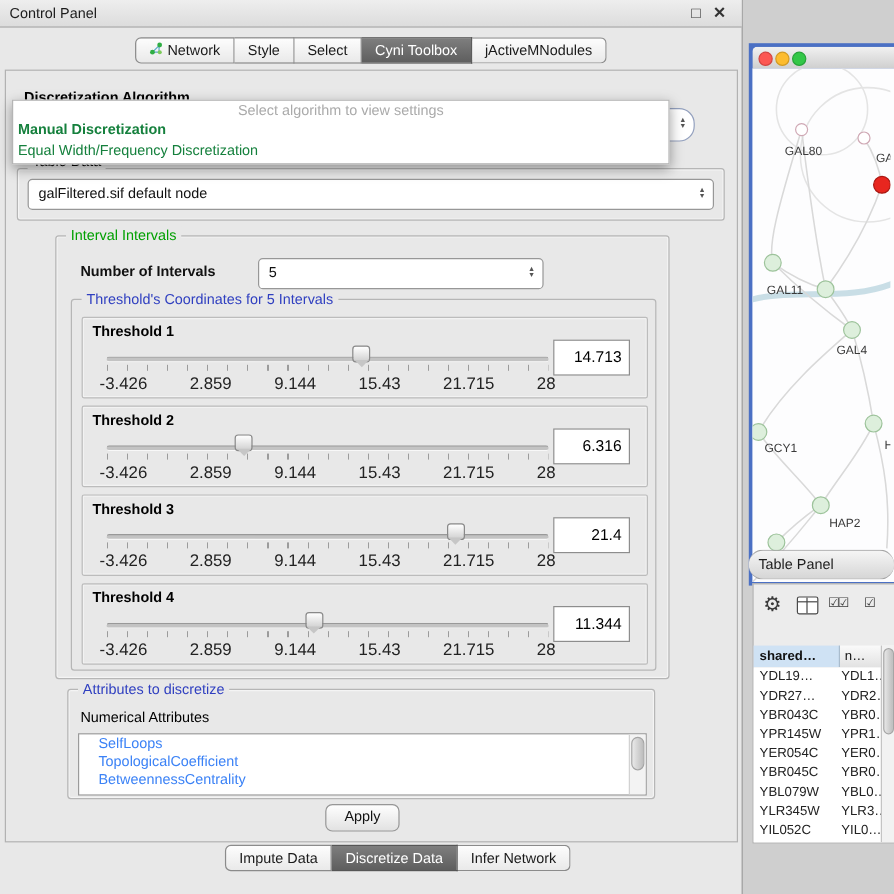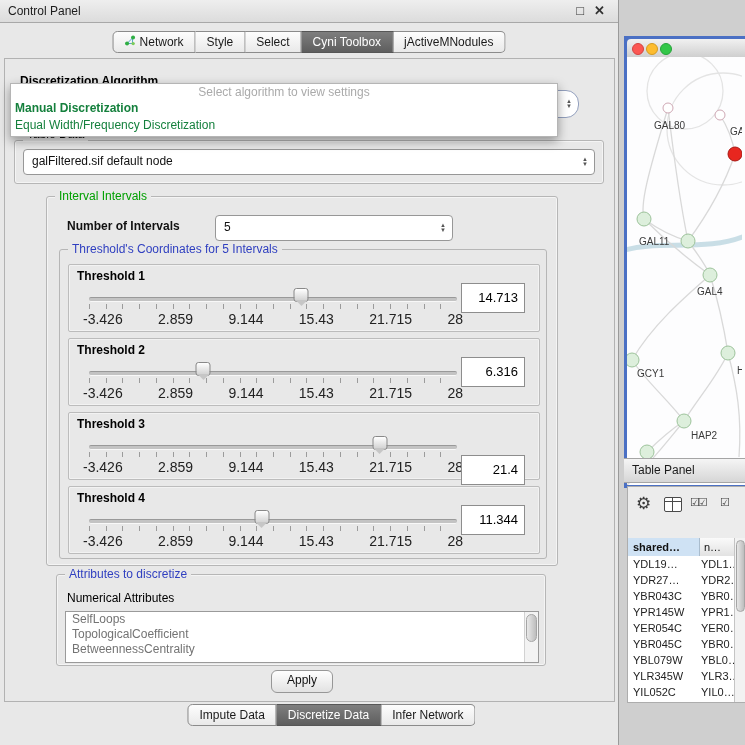--- a/index.html
+++ b/index.html
@@ -66,21 +66,21 @@
   .thumb::after{content:"";position:absolute;left:50%;top:11px;transform:translateX(-50%);
     border-left:6px solid transparent;border-right:6px solid transparent;border-top:6px solid #c6c6c6;}
   .ticks{position:absolute;left:0;right:0;top:15px;height:5px;
     background:repeating-linear-gradient(90deg,#9b9b9b 0 1px,transparent 1px 4.545%);}
   .tick-labels{position:absolute;left:-6px;right:-6px;top:22px;display:flex;justify-content:space-between;
     font-size:14px;color:#222;}
 
   
   #attr-label{position:absolute;left:10px;top:16px;font-weight:normal;color:#000;}
   #attr-listbox{position:absolute;left:8px;top:36px;width:472px;height:50px;background:#fff;border:1px solid #9a9a9a;overflow:hidden;}
-  .list-item{height:15px;line-height:15px;padding-left:6px;color:#737373;white-space:nowrap;}
+  .list-item{height:15px;line-height:15px;padding-left:16px;color:#3b82f6;white-space:nowrap;}
   .vscroll{position:absolute;right:0;top:0;bottom:0;width:13px;background:#f3f3f3;border-left:1px solid #d2d2d2;}
   .vthumb{position:absolute;left:1px;right:1px;top:2px;height:26px;background:linear-gradient(90deg,#e9e9e9,#bdbdbd);border:1px solid #a5a5a5;border-radius:6px;}
 
   #apply-btn{position:absolute;left:271px;top:670px;width:60px;height:21px;line-height:19px;text-align:center;
     background:linear-gradient(#fefefe,#e2e2e2);border:1px solid #979797;border-radius:6px;color:#111;}
 
   
   #net-window{position:absolute;left:624px;top:0;width:121px;height:452px;background:#4b70c4;margin-top:36px;}
   #net-titlebar{position:absolute;left:3px;top:3px;right:0;height:18px;background:linear-gradient(#f1f1f1,#cfcfcf);border-radius:4px 0 0 0;border-bottom:1px solid #aaa;}
   .light{position:absolute;top:4px;width:10px;height:10px;border-radius:50%;}
@@ -88,21 +88,21 @@
   .light.yellow{left:19px;background:#fdbc2f;border:1px solid #d39b23;}
   .light.green{left:33px;background:#33c748;border:1px solid #27a33a;}
   #net-canvas{position:absolute;left:3px;top:21px;right:0;bottom:3px;background:#fdfdfe;overflow:hidden;}
   #net-canvas svg{display:block;}
   .edge{fill:none;stroke:#d9d9d9;stroke-width:1.3;}
   .edge.arc{stroke:#e4e4e4;}
   .edge.thick{stroke:#bfd8e2;stroke-width:5;opacity:.85;}
   .node-label{font-family:"Liberation Sans",sans-serif;font-size:10px;fill:#3a3a3a;}
 
   #tp-header{position:absolute;left:624px;top:458px;width:121px;height:23px;background:linear-gradient(#f5f5f5,#d6d6d6);
-    border-top:1px solid #a5a5a5;border-bottom:1px solid #a5a5a5;}
+    border-top:1px solid #a5a5a5;border-bottom:1px solid #a5a5a5;border-radius:12px;}
   #tp-title{position:absolute;left:8px;line-height:23px;color:#1c1c1c;}
 
   #table-box{position:absolute;left:627px;top:486px;width:118px;height:215px;background:#ececec;border:1px solid #adadad;}
   #tp-toolbar{position:absolute;left:0;top:0;right:0;height:34px;}
   .tbi{position:absolute;top:7px;color:#3a3a3a;}
   #gear-icon{left:8px;font-size:17px;line-height:20px;}
   #columns-icon{left:36px;top:10px;width:16px;height:13px;border:1px solid #4a4a4a;border-radius:2px;background:#fff;}
   #columns-icon::after{content:"";position:absolute;left:7px;top:0;bottom:0;width:1px;background:#4a4a4a;}
   #columns-icon::before{content:"";position:absolute;left:0;right:0;top:3px;height:1px;background:#4a4a4a;}
   #check-all-icon{left:62px;top:9px;font-size:11px;letter-spacing:-2px;}
@@ -239,21 +239,21 @@
           <div class="thumb" style="left: 79%;"></div>
           <div class="tick-labels">
             <span>-3.426</span>
             <span>2.859</span>
             <span>9.144</span>
             <span>15.43</span>
             <span>21.715</span>
             <span>28</span>
           </div>
         </div>
-        <div class="thr-value" style="top:18px;margin-top:24px;">21.4</div>
+        <div class="thr-value" style="top:18px;">21.4</div>
       </div>
 
       <div class="thr-panel" style="top:236px;">
         <div class="thr-title">Threshold 4</div>
         <div class="slider">
           <div class="track"></div>
           <div class="ticks"></div>
           <div class="thumb" style="left: 47%;"></div>
           <div class="tick-labels">
             <span>-3.426</span>

